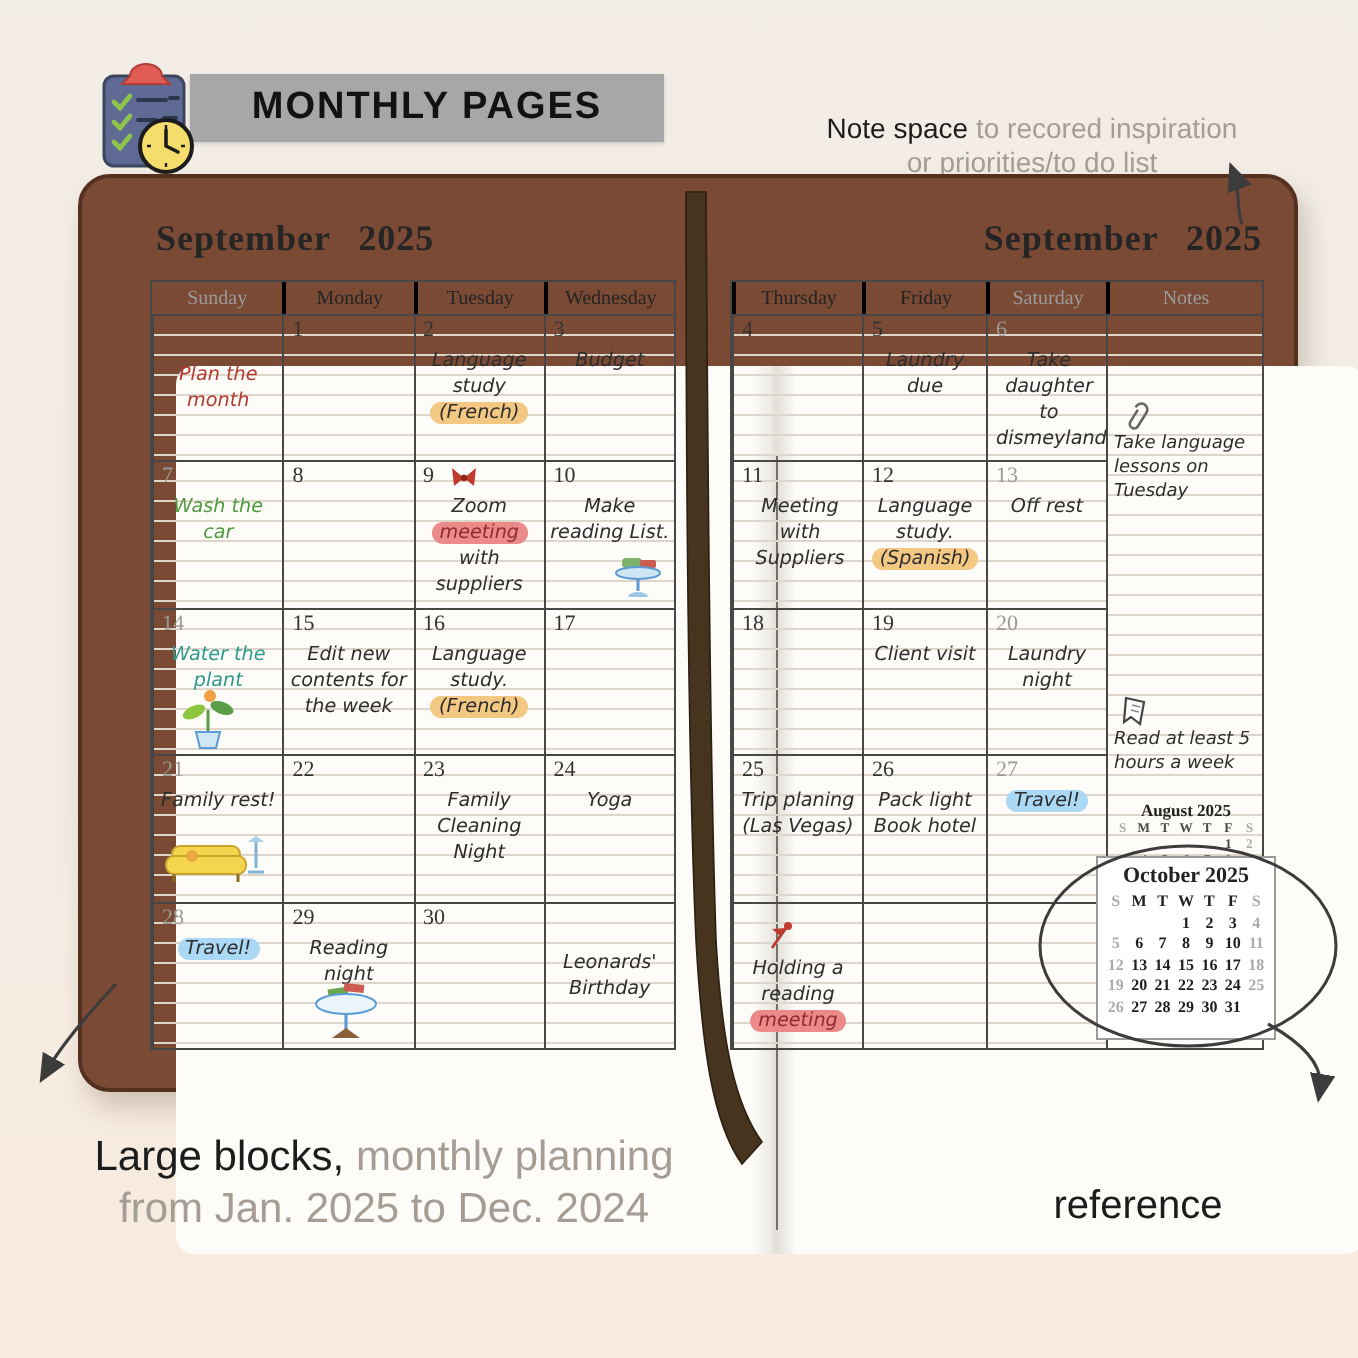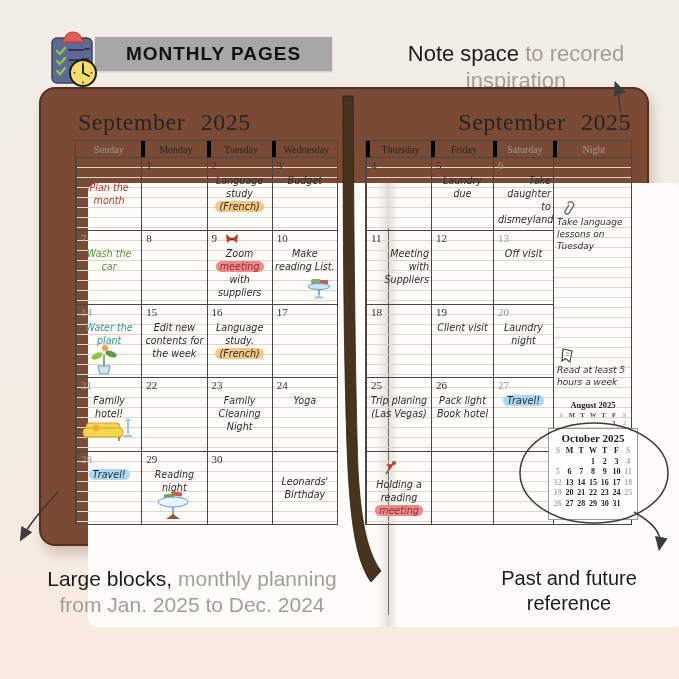--- a/index.html
+++ b/index.html
@@ -12,60 +12,60 @@
   .badge-bar{position:absolute;left:95px;top:37px;width:237px;height:34px;
     background:var(--badge-gray);display:flex;align-items:center;justify-content:center;
     box-shadow:0 1px 2px rgba(0,0,0,.15)}
   .badge-bar span{font-size:19px;font-weight:700;letter-spacing:1px;color:#121212}
   .badge-icon{position:absolute;left:42px;top:29px;z-index:4}
 
   
   .anno{position:absolute;text-align:center;line-height:1.24}
   .anno .dark{color:#1c1c1c}
   .anno .gray{color:var(--annotation-gray)}
-  .anno-tr{left:356px;top:40px;width:320px;font-size:22px}
+  .anno-tr{left:356px;top:56px;width:320px;font-size:14px}
   .anno-bl{left:22px;top:566px;width:340px;font-size:21px}
   .anno-br{left:458px;top:566px;width:222px;font-size:20px;color:#1c1c1c}
 
   
   .planner{position:absolute;left:39px;top:87px;width:610px;height:459px;
     background:var(--cover-brown);border:2px solid #54311f;border-radius:16px;
     box-shadow:4px 8px 12px rgba(110,85,65,.28)}
   .pages{position:absolute;left:47px;top:94px;width:594px;height:444px;
     background:#fdfcf8;border-radius:9px}
   .pages::before{content:'';position:absolute;left:288px;top:0;width:22px;height:100%;
     background:linear-gradient(90deg,transparent,rgba(60,40,20,.08) 40%,rgba(60,40,20,.14) 55%,transparent)}
   .spine{position:absolute;left:300px;top:44px;width:1px;height:388px;background:rgba(25,20,15,.55)}
 
   .month-title{position:absolute;top:109px;font-family:"Liberation Serif",serif;
-    font-size:24px;font-weight:400;color:#252525;word-spacing:9px;letter-spacing:.5px}
+    font-size:18px;font-weight:700;color:#252525;word-spacing:9px;letter-spacing:.5px}
   .mt-left{left:78px}
   .mt-right{right:48px}
 
   
   .cal{position:absolute;display:grid;border:1px solid #474747;background:transparent}
   #leftGrid{left:75px;top:140px;width:263px;height:385px;
     grid-template-columns:repeat(4,1fr);grid-template-rows:16px repeat(5,1fr)}
   #rightGrid{left:365px;top:140px;width:267px;height:385px;
     grid-template-columns:65px 62px 60px 1fr;grid-template-rows:16px repeat(5,1fr)}
-  .hdr{border-left:4px solid #000000;display:flex;align-items:center;justify-content:center;
+  .hdr{border-left:2px solid #000000;display:flex;align-items:center;justify-content:center;
     font-family:"Liberation Serif",serif;font-size:10px;color:#242424}
   .hdr:first-child{border-left:none}
   .cell{position:relative;border-left:1px solid #474747;border-top:1px solid #474747;
     overflow:hidden;
     background-image:repeating-linear-gradient(to bottom,transparent 0 9px,#ded6ca 9px 10px)}
   .muted{color:var(--muted-gray) !important}
   .num{position:absolute;top:1px;left:4px;font-family:"Liberation Serif",serif;
     font-size:11px;color:#333}
   .note{margin-top:16px;padding:0 2px;text-align:center;white-space:pre-line;
     font-family:"DejaVu Sans",sans-serif;font-style:italic;
     font-size:9.6px;line-height:13px;color:#2d2d2d}
   .cell.vcenter{display:flex;align-items:center;justify-content:center}
   .cell.vcenter .note{margin-top:0}
-  .cell.ta-left .note{text-align:right;padding-left:4px}
+  .cell.ta-left .note{text-align:center;padding-left:4px}
   .cell.has-red-pin .note{margin-top:26px}
   .ink-red{color:var(--ink-red)}
   .ink-green{color:var(--ink-green)}
   .ink-teal{color:var(--ink-teal)}
   .hl{padding:0 4px;border-radius:7px;white-space:nowrap}
   .hl-orange{background:var(--highlight-orange)}
   .hl-red{background:var(--highlight-red-bg);color:var(--highlight-red-text)}
   .hl-blue{background:var(--highlight-blue)}
   .doodle{display:block;line-height:0}
   .d-red-bow{position:absolute;top:2px;left:17px}
@@ -197,21 +197,21 @@
       </div>
       <div class="cell" style="grid-area: 4 / 3;">
         <span class="num">16</span>
         <div class="note"><span>Language study. </span><span class="hl hl-orange">(French)</span></div>
       </div>
       <div class="cell" style="grid-area: 4 / 4;">
         <span class="num">17</span>
       </div>
       <div class="cell has-couch" style="grid-area: 5 / 1;">
         <span class="num muted">21</span>
-        <div class="note"><span>Family hotel!</span></div>
+        <div class="note"><span>Family rest!</span></div>
         <span class="doodle d-couch"><svg width="54" height="30" viewBox="0 0 54 30">
             <path d="M46 4 v13 M42 19 h8" stroke="#7fb3d9" stroke-width="1.5" fill="none"></path>
             <path d="M42 4 l4 -3 4 3 z" fill="#aacfe8"></path>
             <rect x="4" y="6" width="34" height="10" rx="4" fill="#f5d44e" stroke="#c9a52e"></rect>
             <rect x="1" y="11" width="40" height="9" rx="4" fill="#f5d44e" stroke="#c9a52e"></rect>
             <circle cx="14" cy="11" r="3" fill="#eda83e"></circle>
             <path d="M5 20 v4 M37 20 v4" stroke="#8a6d1d" stroke-width="1.5"></path>
           </svg></span>
       </div>
       <div class="cell" style="grid-area: 5 / 2;">
@@ -302,42 +302,43 @@
             <span class="">20</span>
             <span class="">21</span>
             <span class="">22</span>
             <span class="wkend">23</span>
           </div>
       </div>
     </div>
   <div class="hdr" style="grid-area: 1 / 1;">Thursday</div>
       <div class="hdr" style="grid-area: 1 / 2; font-family: Liberation Serif, serif;">Friday</div>
       <div class="hdr muted" style="grid-area: 1 / 3;">Saturday</div>
-      <div class="hdr muted" style="grid-area: 1 / 4;">Night</div>
+      <div class="hdr muted" style="grid-area: 1 / 4;">Notes</div>
       <div class="cell" style="grid-area: 2 / 1;">
         <span class="num">4</span>
       </div>
       <div class="cell" style="grid-area: 2 / 2;">
         <span class="num">5</span>
         <div class="note"><span>Laundry due</span></div>
       </div>
       <div class="cell ta-left" style="grid-area: 2 / 3;">
         <span class="num muted">6</span>
         <div class="note"><span>Take daughter to dismeyland</span></div>
       </div>
       <div class="cell ta-left" style="grid-area: 3 / 1;">
         <span class="num">11</span>
         <div class="note"><span>Meeting with Suppliers</span></div>
       </div>
       <div class="cell" style="grid-area: 3 / 2;">
         <span class="num">12</span>
+        <div class="note"><span>Language study. </span><span class="hl hl-orange">(Spanish)</span></div>
       </div>
       <div class="cell" style="grid-area: 3 / 3;">
         <span class="num muted">13</span>
-        <div class="note"><span>Off visit</span></div>
+        <div class="note"><span>Off rest</span></div>
       </div>
       <div class="cell" style="grid-area: 4 / 1;">
         <span class="num">18</span>
       </div>
       <div class="cell" style="grid-area: 4 / 2;">
         <span class="num">19</span>
         <div class="note"><span>Client visit</span></div>
       </div>
       <div class="cell" style="grid-area: 4 / 3;">
         <span class="num muted">20</span>
@@ -414,21 +415,21 @@
         <span class="">31</span>
         <span class="wkend"></span>
       </div>
   </div>
 
   <div class="anno anno-bl">
     <span class="dark">Large blocks,</span><span class="gray"> monthly planning</span><br>
     <span class="gray">from Jan. 2025 to Dec. 2024</span>
   </div>
   <div class="anno anno-br">
-    <span>Past and future</span><br>
+    <br>
     <span>reference</span>
   </div>
 
   <svg class="overlay" width="679" height="679" viewBox="0 0 679 679">
     <defs>
       <marker id="ah" markerWidth="9" markerHeight="9" refX="5" refY="4" orient="auto">
         <path d="M0,0 L9,4 L0,8 Z" fill="#3c3c3c"></path>
       </marker>
     </defs>
     <g>

